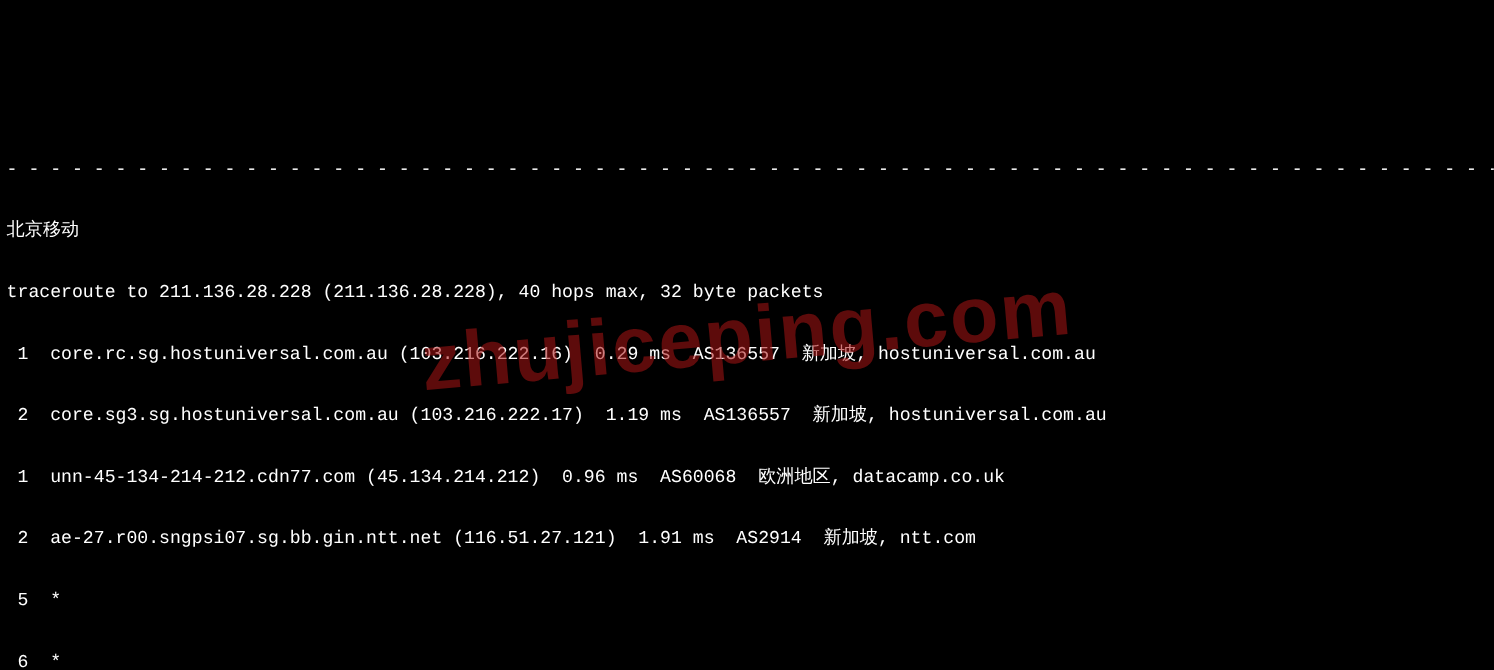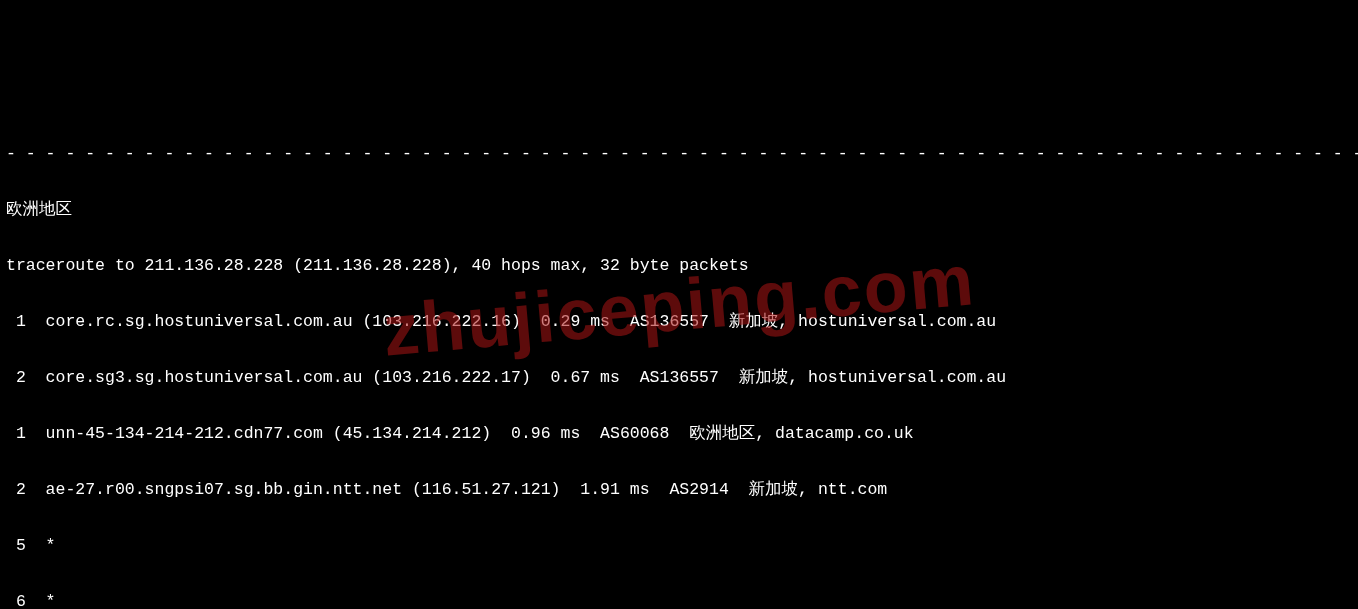--- a/index.html
+++ b/index.html
@@ -37,24 +37,24 @@
       z-index: 10;
     }
   </style>
 </head>
 <body>
 
 
 
 <div class="terminal">
 <span class="line">- - - - - - - - - - - - - - - - - - - - - - - - - - - - - - - - - - - - - - - - - - - - - - - - - - - - - - - - - - - - - - - - - - - - - - - - - - - - - - - - -</span>
-<span class="line">欧洲地区</span>
+<span class="line">北京移动</span>
 <span class="line">traceroute to 211.136.28.228 (211.136.28.228), 40 hops max, 32 byte packets</span>
 <span class="line"> 1  core.rc.sg.hostuniversal.com.au (103.216.222.16)  0.29 ms  AS136557  新加坡, hostuniversal.com.au</span>
-<span class="line"> 2  core.sg3.sg.hostuniversal.com.au (103.216.222.17)  0.67 ms  AS136557  新加坡, hostuniversal.com.au</span>
+<span class="line"> 2  core.sg3.sg.hostuniversal.com.au (103.216.222.17)  1.19 ms  AS136557  新加坡, hostuniversal.com.au</span>
 <span class="line"> 1  unn-45-134-214-212.cdn77.com (45.134.214.212)  0.96 ms  AS60068  欧洲地区, datacamp.co.uk</span>
 <span class="line"> 2  ae-27.r00.sngpsi07.sg.bb.gin.ntt.net (116.51.27.121)  1.91 ms  AS2914  新加坡, ntt.com</span>
 <span class="line"> 5  *</span>
 <span class="line"> 6  *</span>
 
 
 
 
 
 

